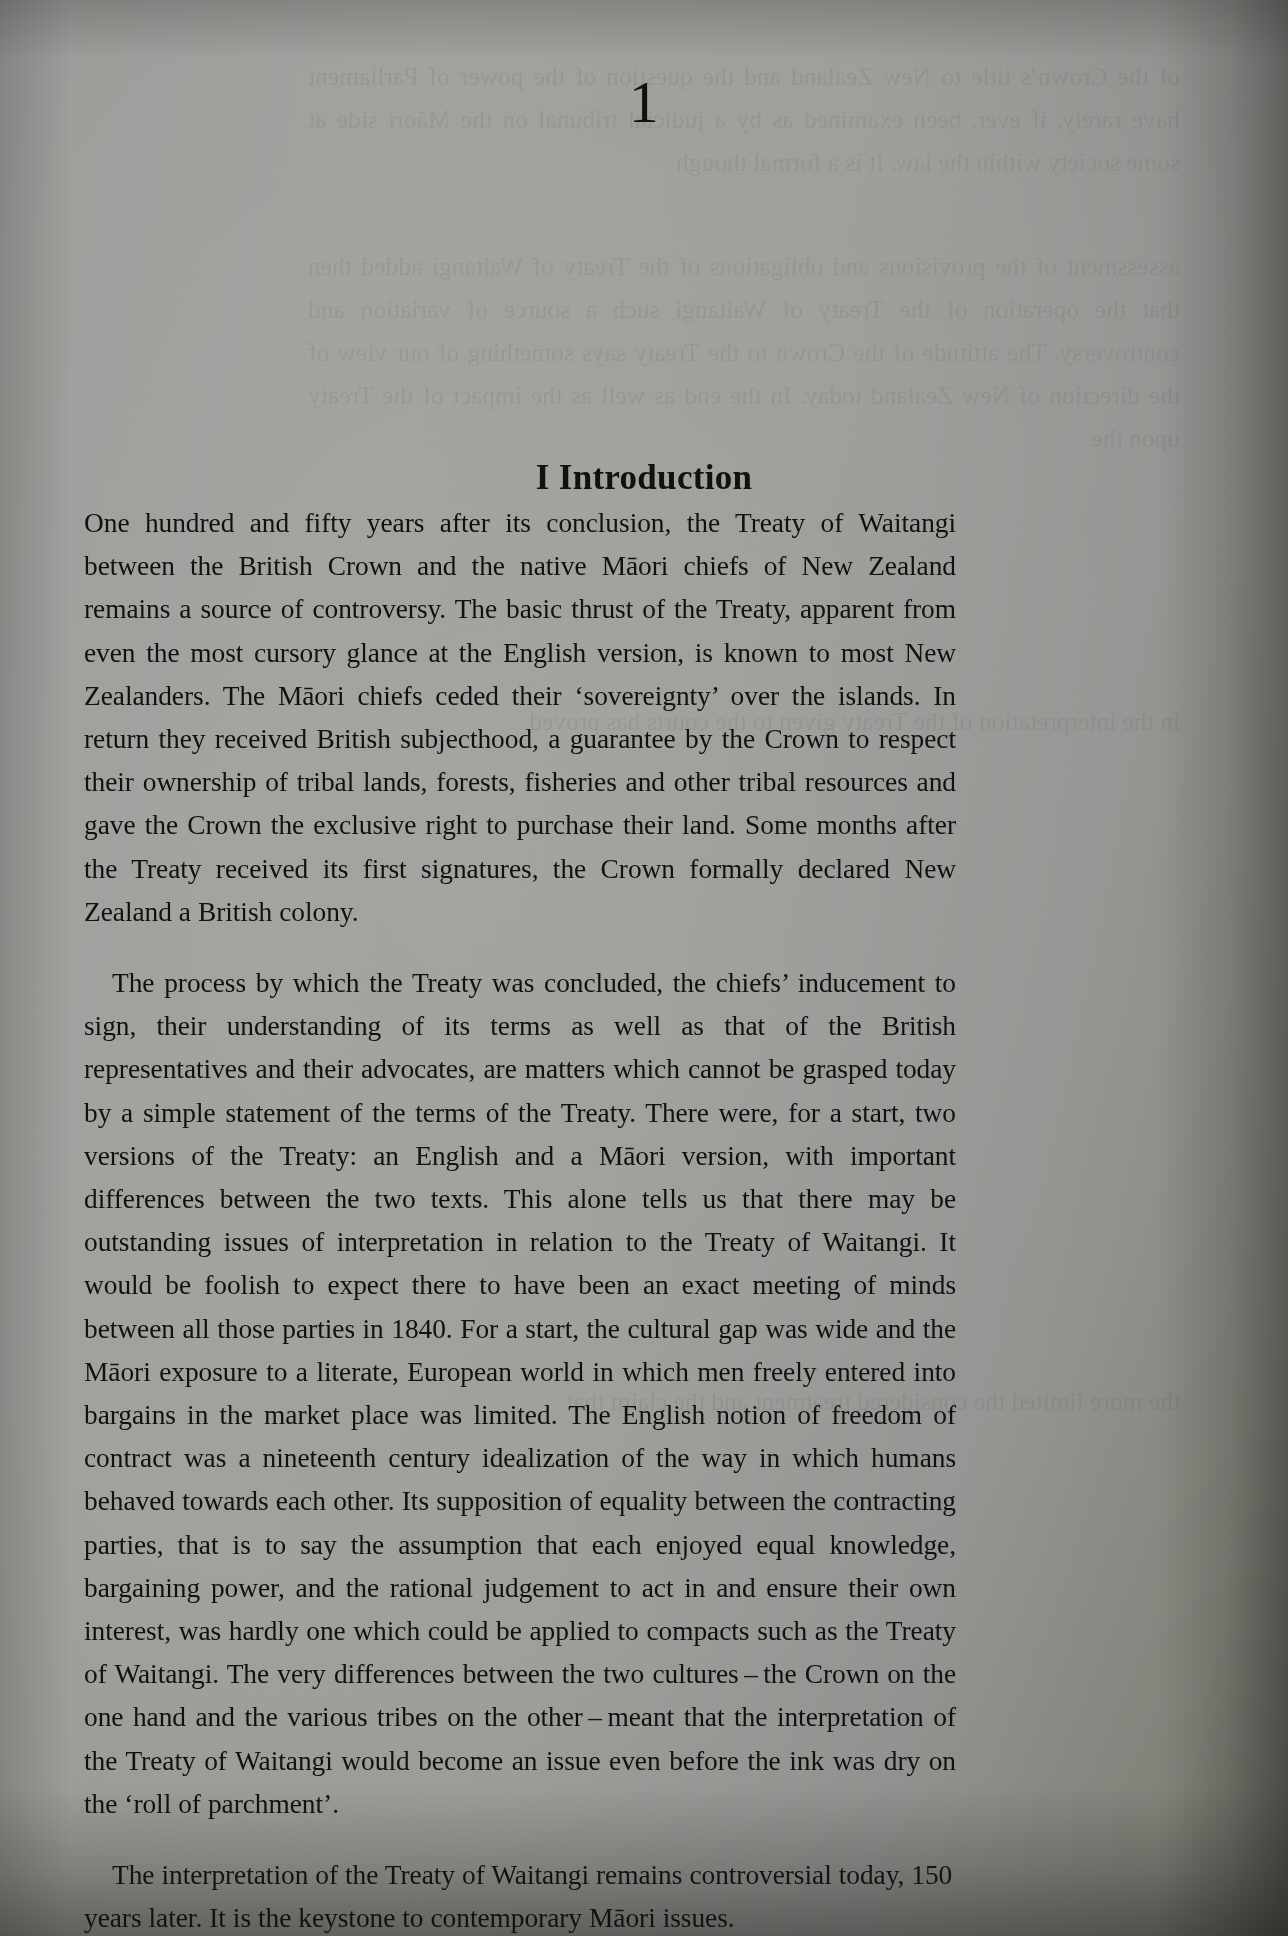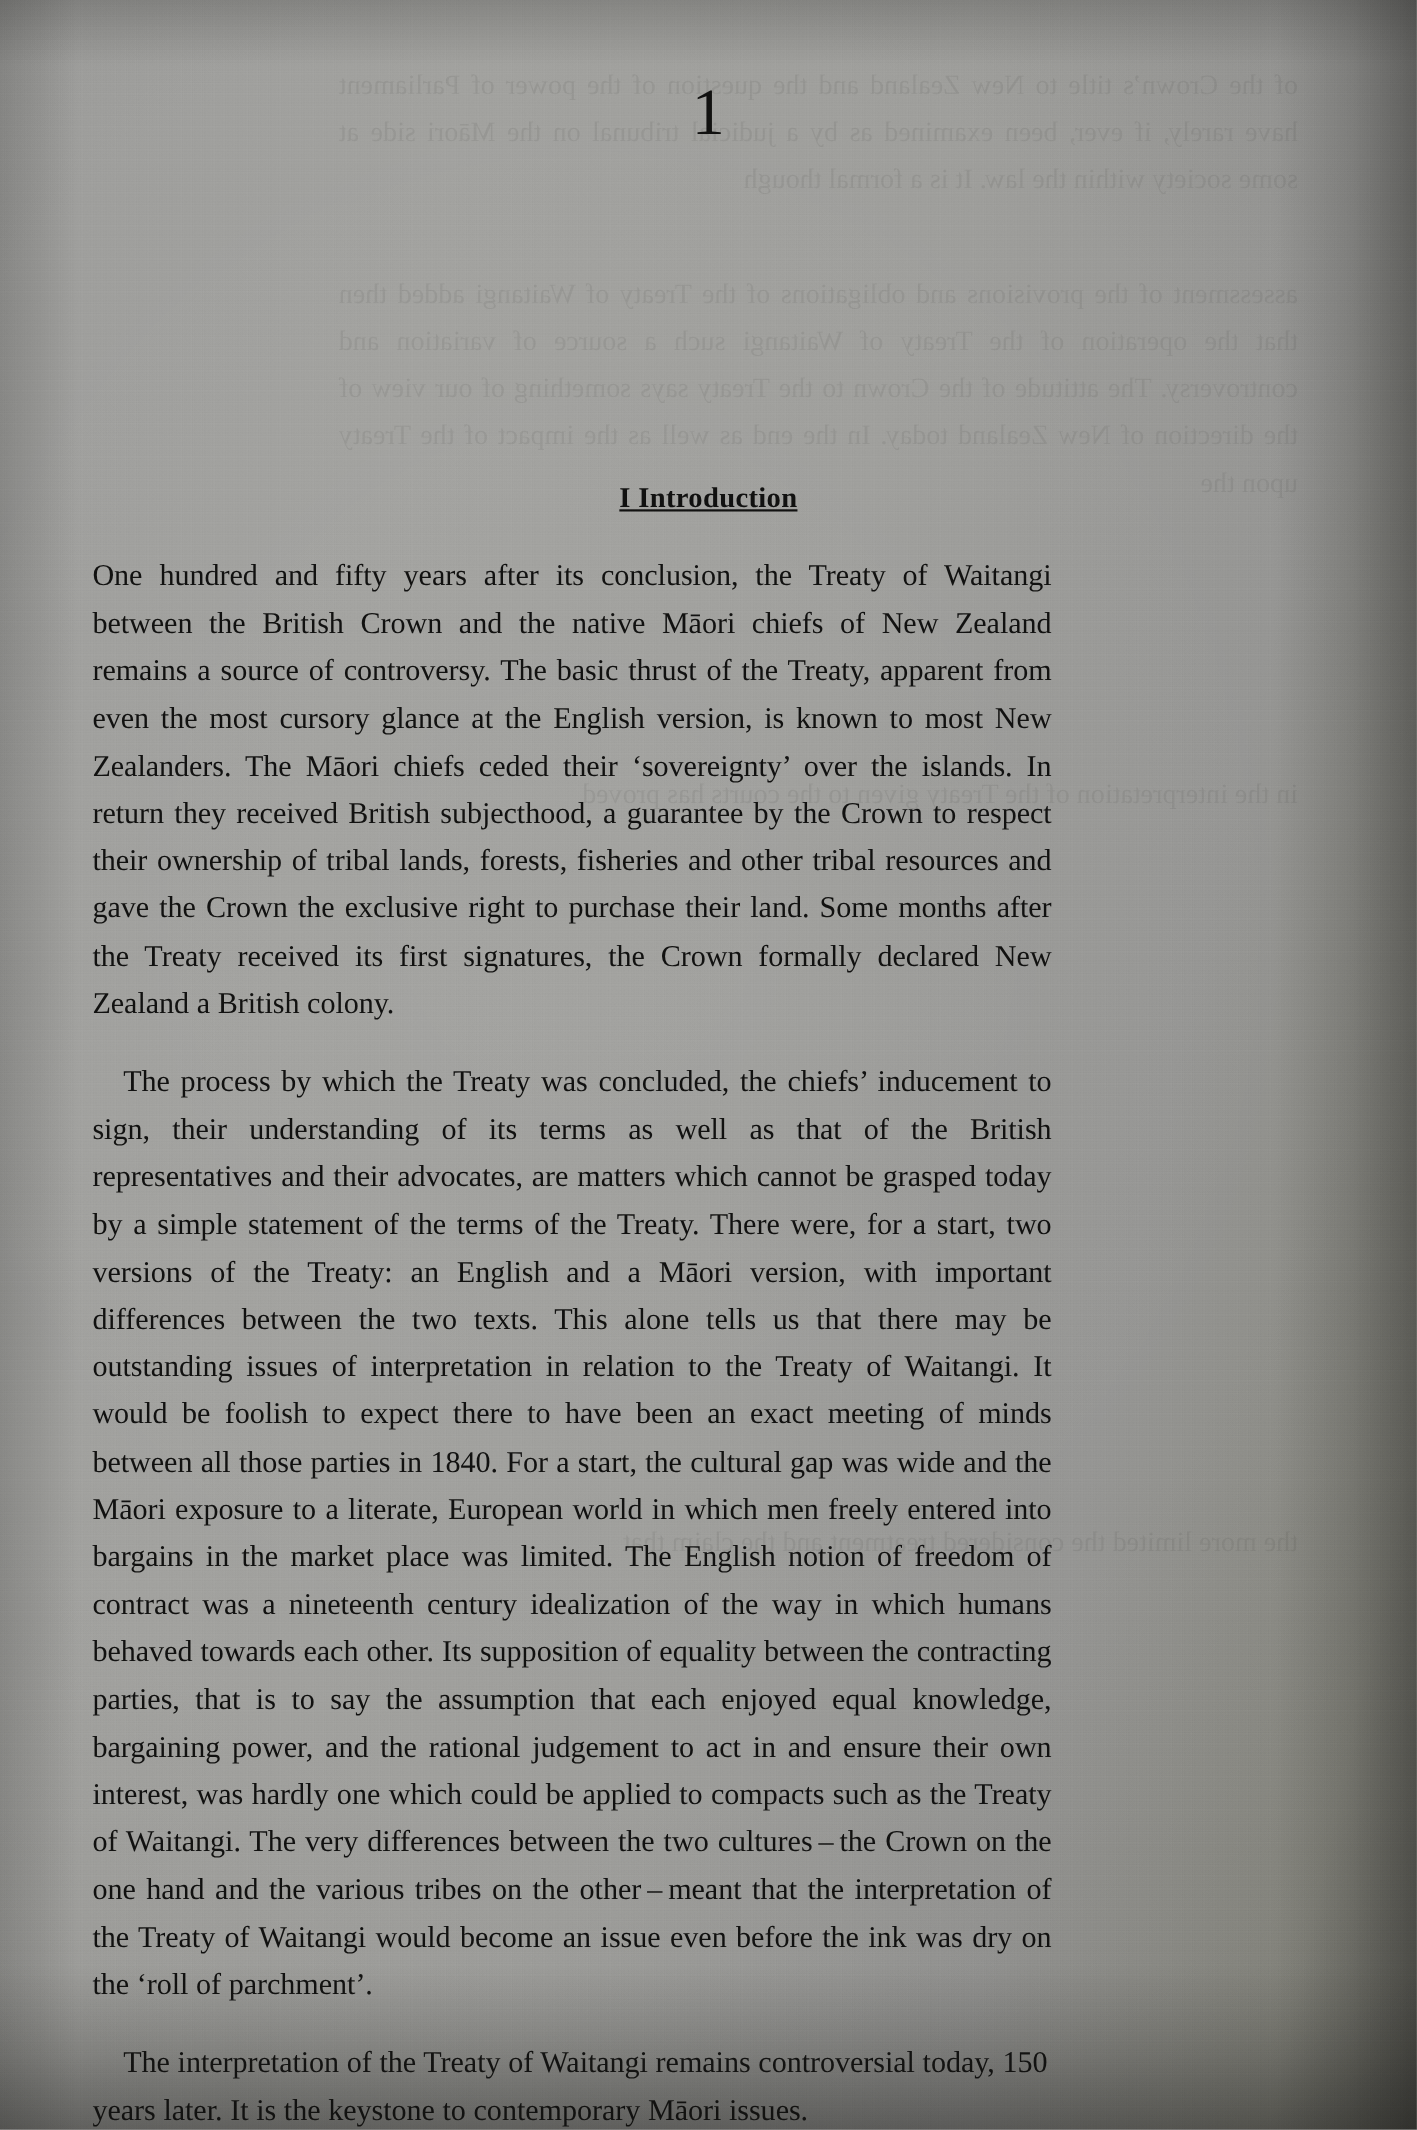--- a/index.html
+++ b/index.html
@@ -114,28 +114,27 @@
     width: 100%;
     text-align: center;
     font-size: 47px;
     line-height: 1.18;
     letter-spacing: -0.2px;
     white-space: nowrap;
   }
 
   .section-heading {
     position: absolute;
-    top: 415px;
+    top: 428px;
     left: 0;
     width: 100%;
     text-align: center;
-    font-size: 26px;
+    font-size: 35px;
     line-height: 1.2;
     letter-spacing: 0.3px;
-    text-decoration: underline;
   }
 
   .body-text {
     position: absolute;
     top: 502px;
     left: 84px;
     width: 872px;
   }
 
   .para {

